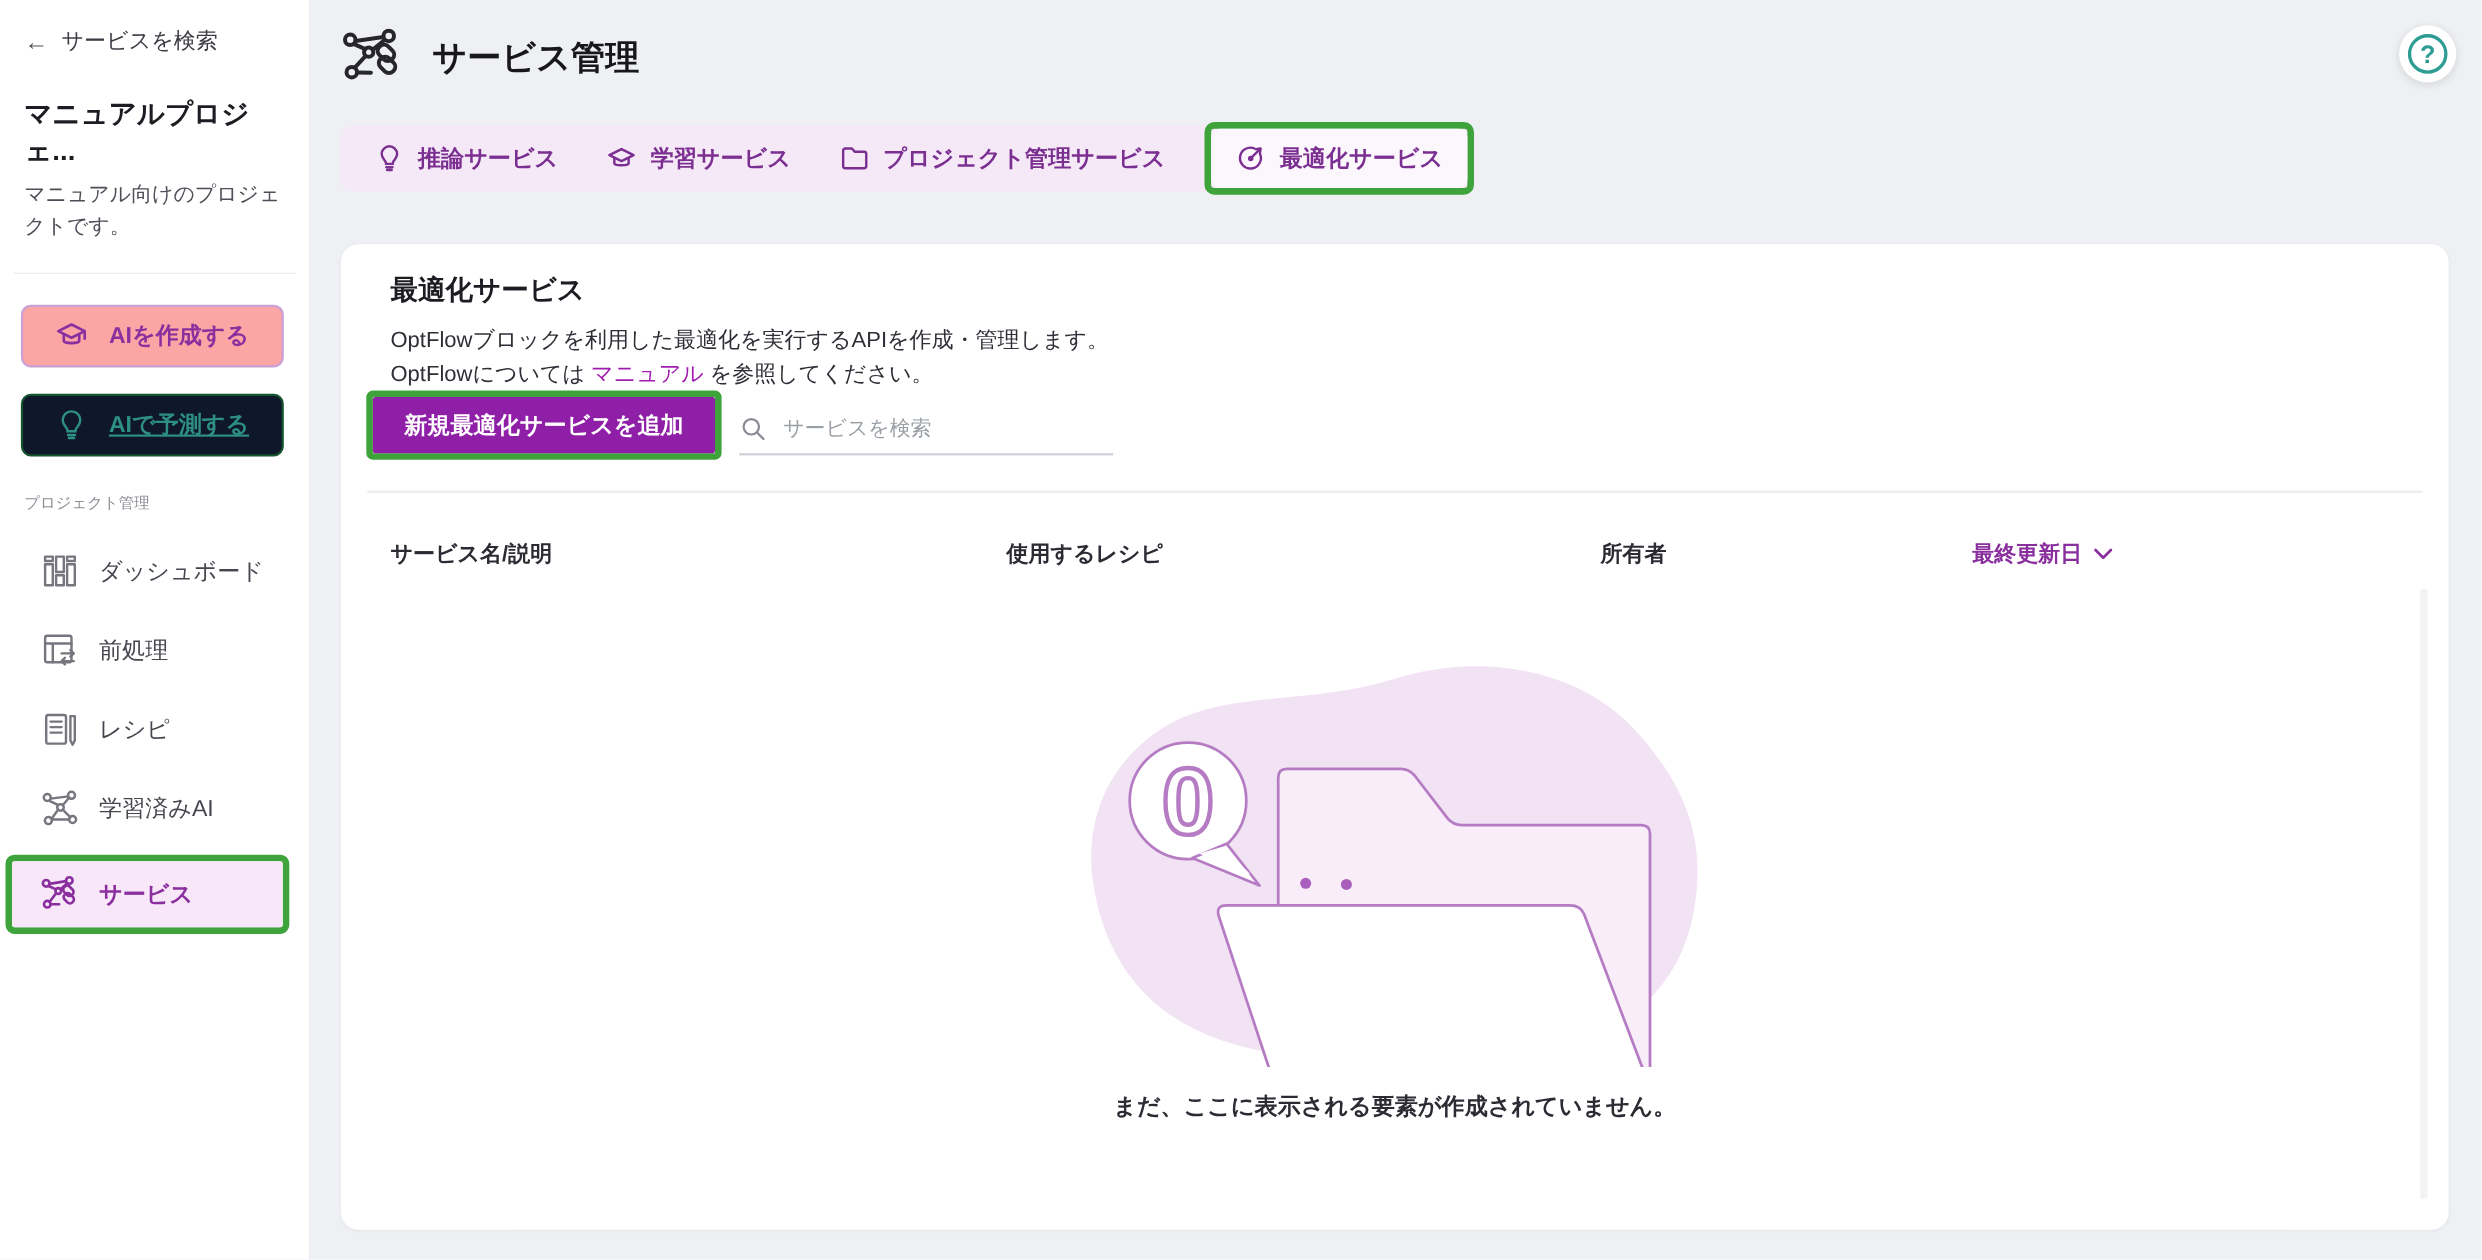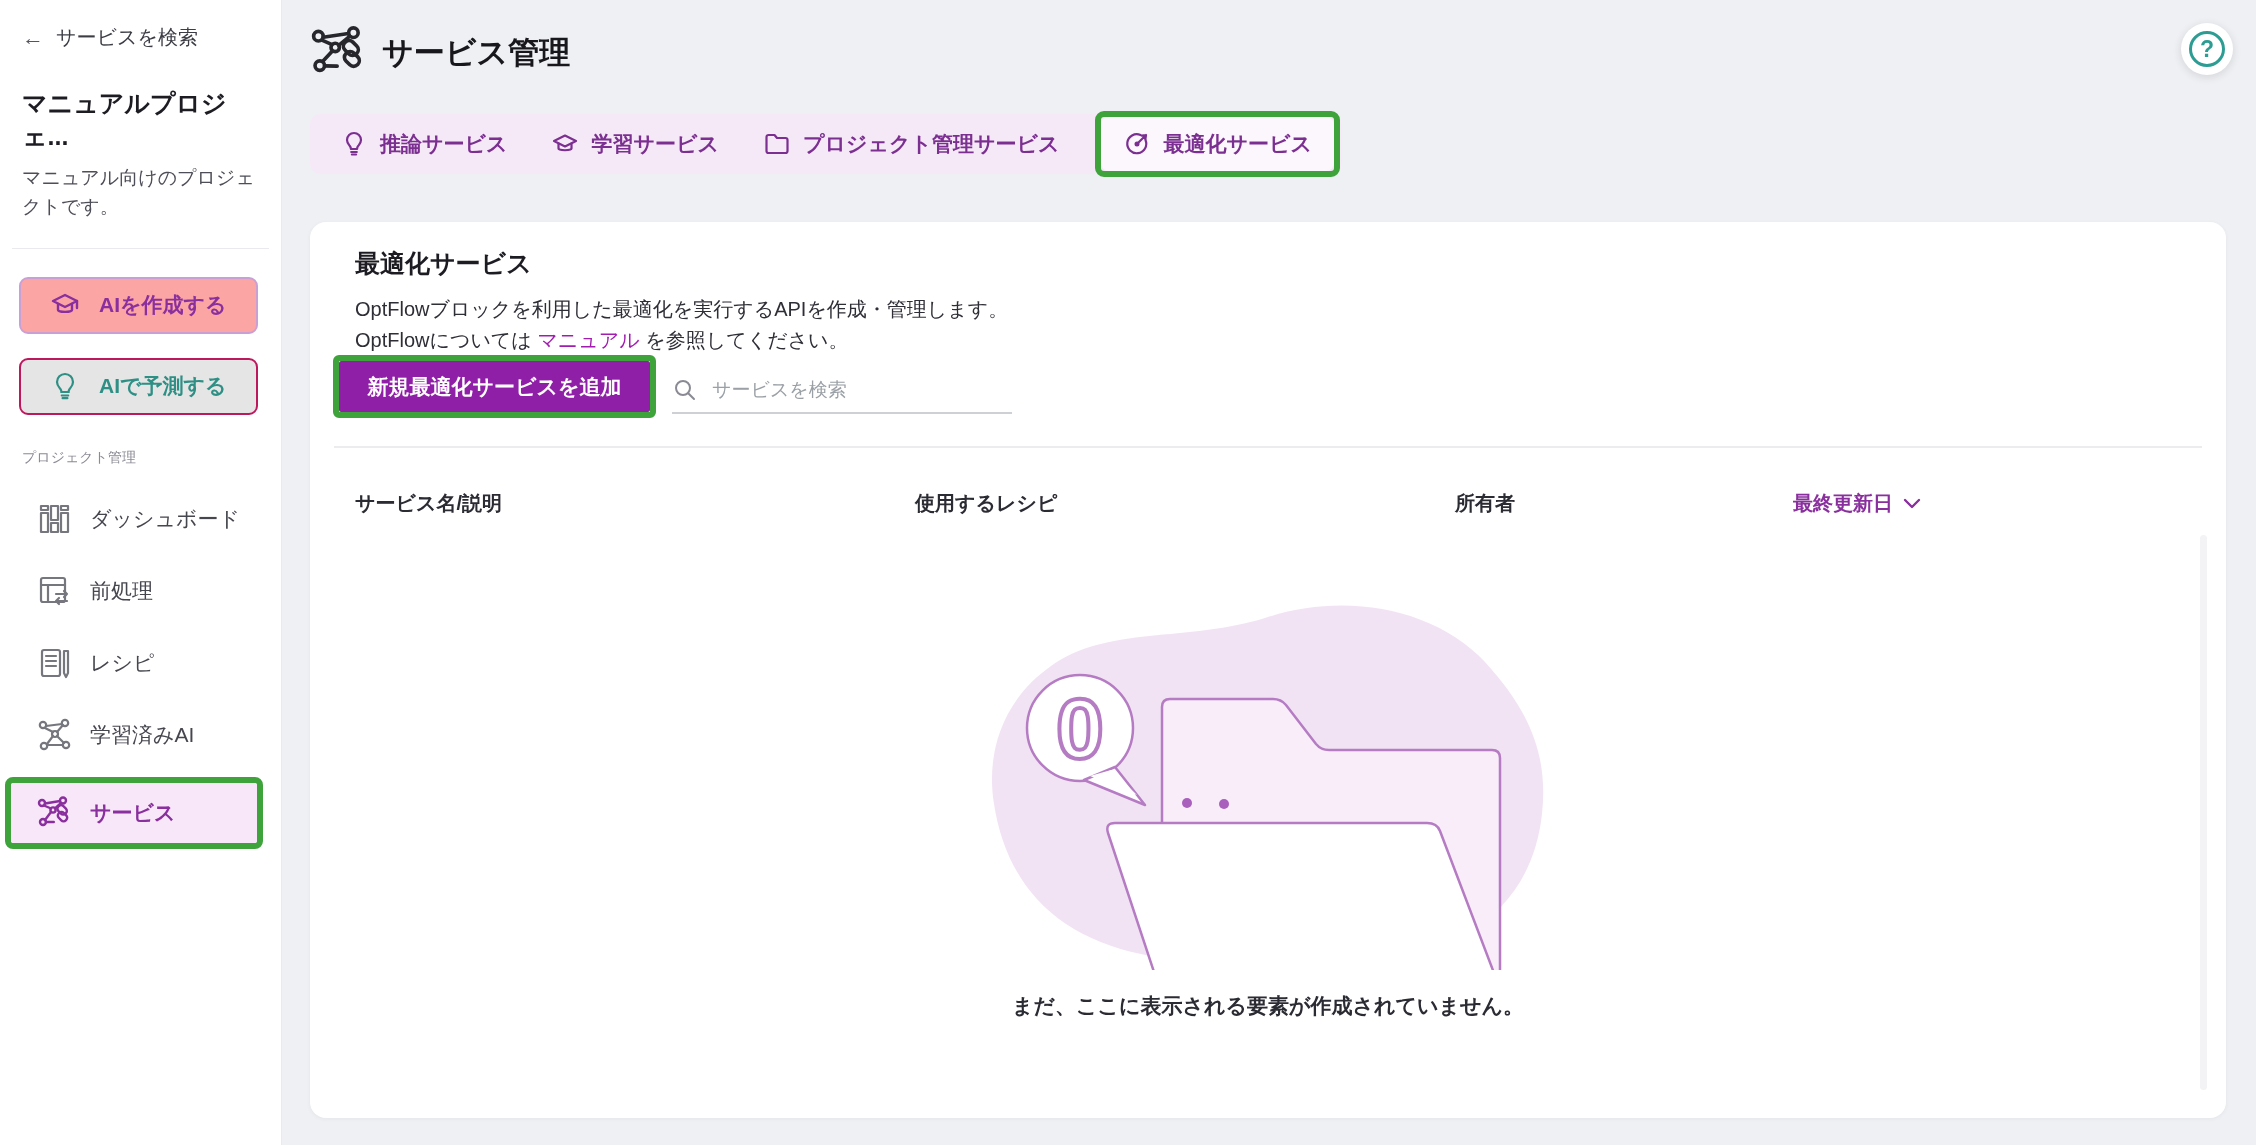--- a/index.html
+++ b/index.html
@@ -22,21 +22,21 @@
   .project-name { margin:0 22px 10px 22px; font-size:25px; font-weight:bold; color:#1c1c22; }
   .project-desc { margin:0 24px 26px 22px; font-size:19px; line-height:1.55; color:#4e4e58; }
   .side-divider { height:1px; background:#e9e9ee; margin:0 12px 28px 12px; }
 
   .side-btn {
     display:flex; align-items:center; gap:18px; margin:0 20px 24px 19px;
     width:239px; height:57px; border-radius:9px; padding-left:28px;
     font-size:21px; font-weight:bold; cursor:pointer;
   }
   .side-btn.create { background:#fca5a5; border:2px solid #c9a0d6; color:#8a2f9e; }
-  .side-btn.predict { background:#e5e5e5; border:2px solid #be185d; color:#2e8f85; }
+  .side-btn.predict { background:#0f172a; border:2px solid #14532d; color:#2e8f85;text-decoration:underline; }
 
   .section-label { margin:34px 22px 22px 22px; font-size:14px; color:#8b8b95; }
 
   .menu { padding:0 12px 0 0; }
   .menu-item {
     display:flex; align-items:center; gap:18px; height:60px; margin:0 0 12px 0;
     padding-left:36px; font-size:21px; color:#46464f; cursor:pointer;
   }
   .menu-item .mi-icon { width:36px; height:36px; flex:0 0 36px; }
   .active-wrap {
@@ -45,21 +45,21 @@
   .active-wrap .menu-item {
     margin:0; height:60px; background:#f8e6f9; border-radius:3px;
     color:#8a2f9e; font-weight:bold; padding-left:25px;
   }
 
   
   .main { position:absolute; left:282px; top:0; right:0; bottom:0; background:#eef0f3; }
 
   .page-header { position:absolute; left:28px; top:25px; display:flex; align-items:center; gap:16px; }
   .page-header .ph-icon { width:56px; height:56px; }
-  .page-title { font-size:31px; font-weight:bold; color:#17171c; }
+  .page-title { font-size:31px; font-weight:bold; color:#17171c;margin-left:11px; }
 
   .help-btn {
     position:absolute; right:23px; top:23px; width:52px; height:52px; border-radius:50%;
     background:#ffffff; box-shadow:0 2px 8px rgba(40,40,60,.14);
     display:flex; align-items:center; justify-content:center; cursor:pointer;
   }
   .help-ring {
     width:36px; height:36px; border-radius:50%; border:3px solid #2d9d93;
     display:flex; align-items:center; justify-content:center;
     font-size:23px; font-weight:bold; color:#2d9d93;

